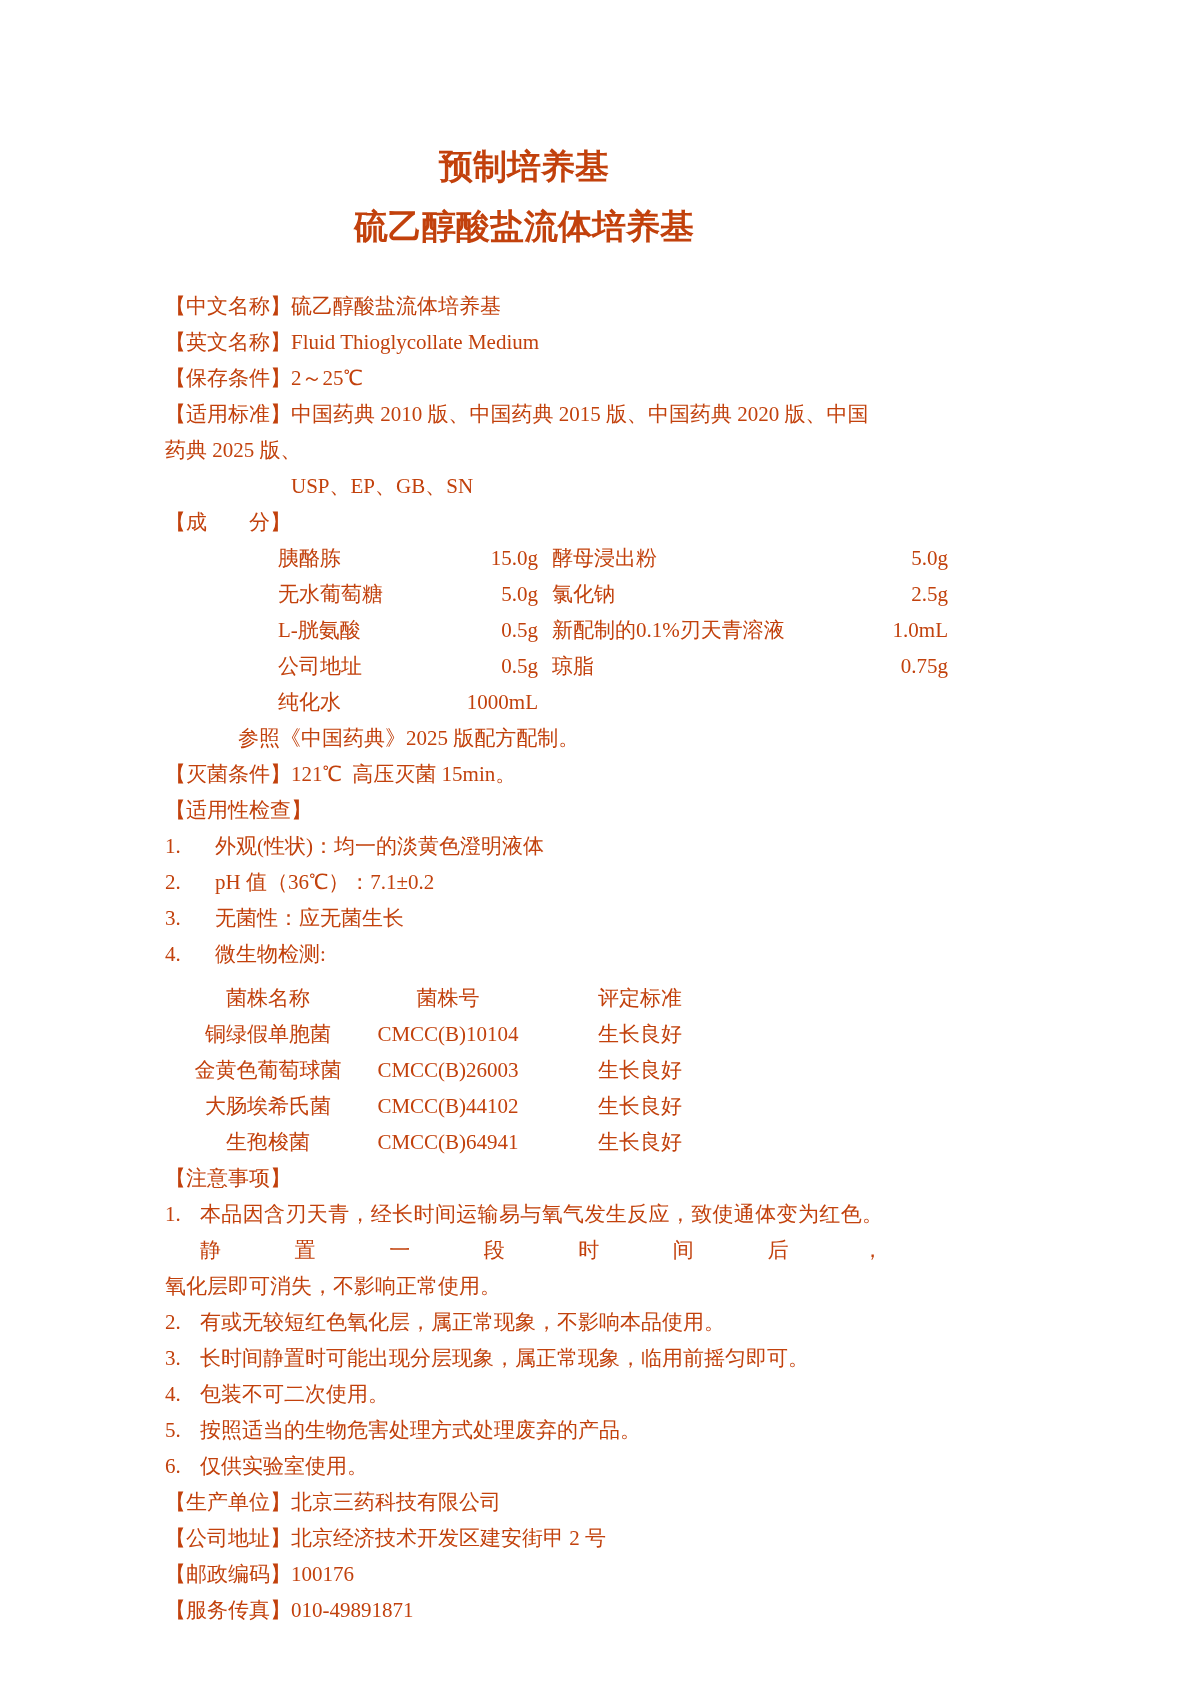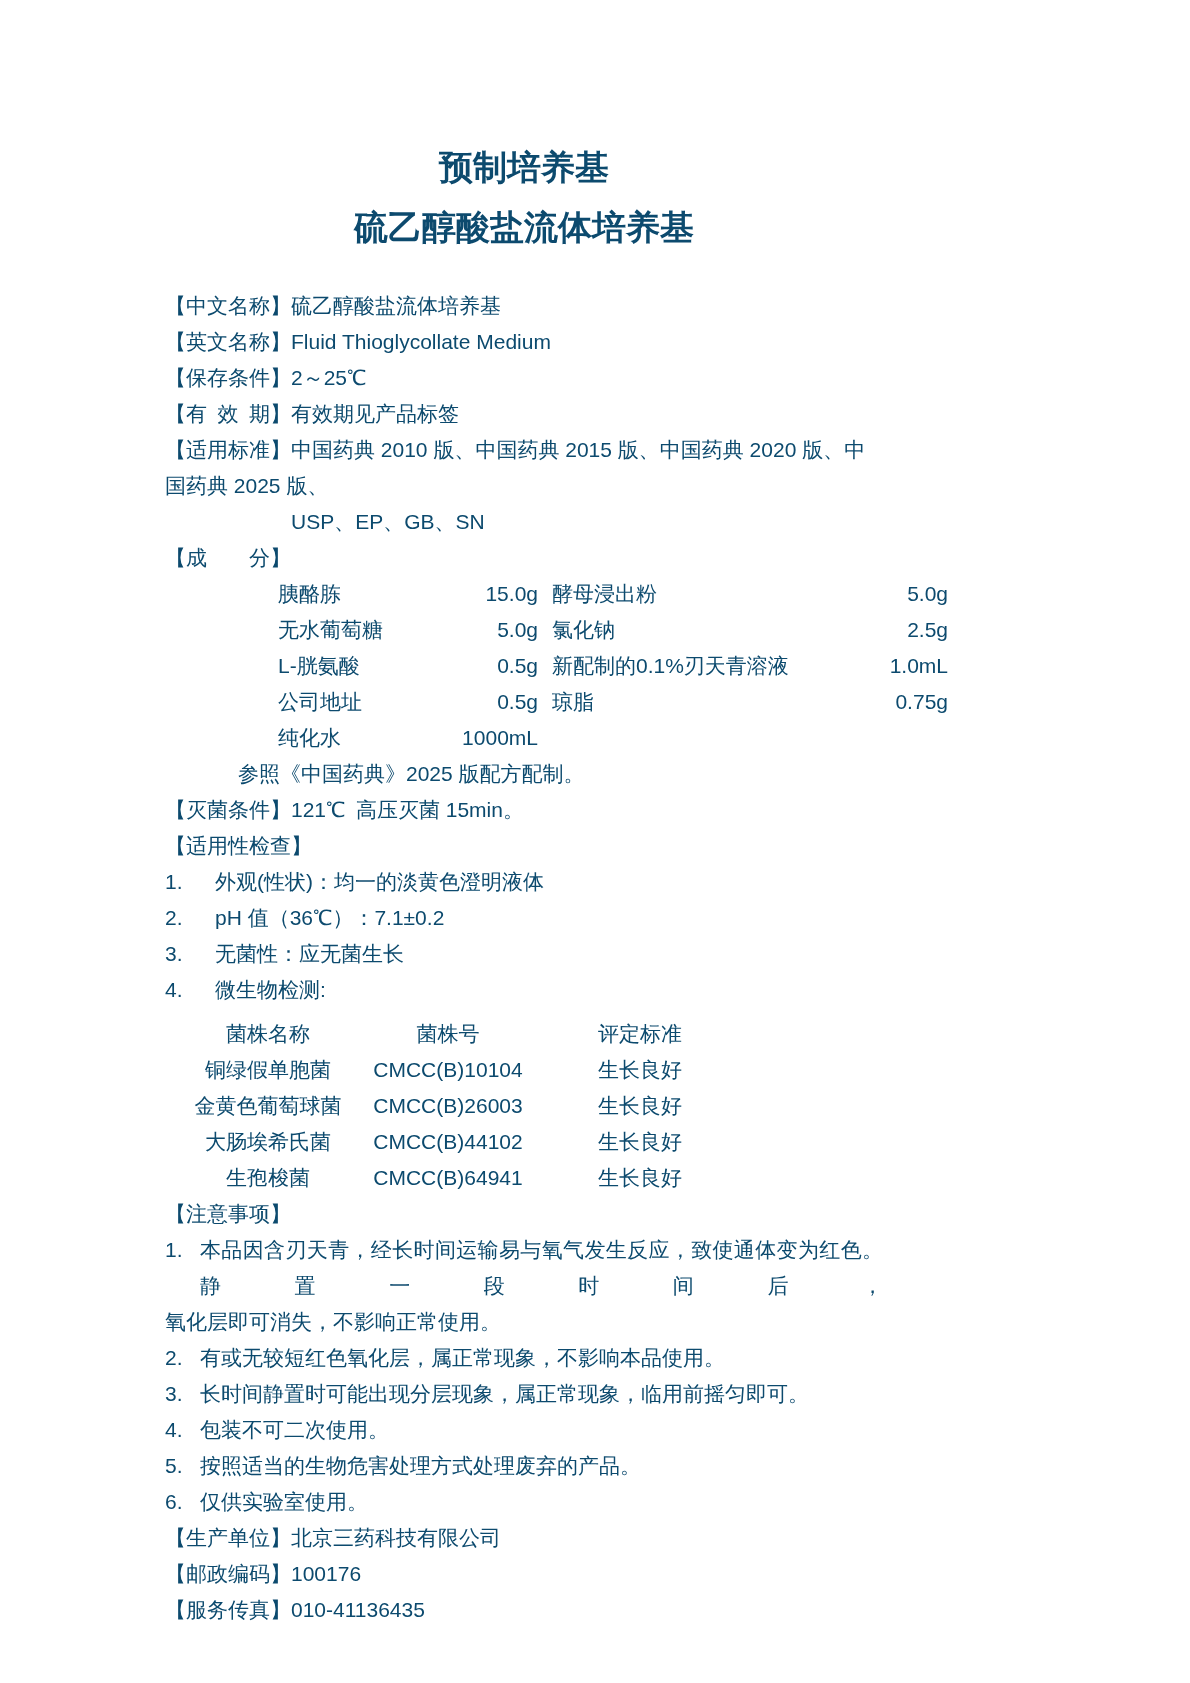--- a/index.html
+++ b/index.html
@@ -2,22 +2,22 @@
 <html><head>
 <meta charset="utf-8">
 <style>
   html, body { margin: 0; padding: 0; background: #ffffff; }
   .page {
     position: relative;
     width: 1028px;
     height: 1683px;
     box-sizing: border-box;
     background: #ffffff;
-    color: #0c4a6e;
-    font-family: Liberation Sans, sans-serif;
+    color: #c2410c;
+    font-family: Liberation Serif, serif;
     font-size: 21px;
     line-height: 36px;
     padding: 146px 145px 0 165px;
     overflow: hidden;
   }
   .doc-title {
     text-align: center;
     font-weight: bold;
     font-size: 34px;
     line-height: 42px;
@@ -63,21 +63,20 @@
 <body>
 
 <div class="page">
 
   <div class="doc-title main">预制培养基</div>
   <div class="doc-title sub">硫乙醇酸盐流体培养基</div>
 
   <div class="field"><span class="lab">【中文名称】</span><span>硫乙醇酸盐流体培养基</span></div>
   <div class="field"><span class="lab">【英文名称】</span><span>Fluid Thioglycollate Medium</span></div>
   <div class="field"><span class="lab">【保存条件】</span><span>2～25℃</span></div>
-  <div class="field"><span class="lab">【有 效 期】</span><span>有效期见产品标签</span></div>
   <div class="field"><span class="lab">【适用标准】</span><span>中国药典 2010 版、中国药典 2015 版、中国药典 2020 版、中国药典 2025 版、</span></div>
   <div class="cont-line">USP、EP、GB、SN</div>
   <div class="field"><span class="lab">【成  分】</span></div>
 
   <div class="comp-grid">
     <div>胰酪胨</div>
     <div class="amt">15.0g</div>
     <div class="n2">酵母浸出粉</div>
     <div class="amt">5.0g</div>
 
@@ -169,16 +168,17 @@
   <div class="note">
       <span class="num">5.</span>
       <span class="txt">按照适当的生物危害处理方式处理废弃的产品。</span>
     </div>
   <div class="note">
       <span class="num">6.</span>
       <span class="txt">仅供实验室使用。</span>
     </div>
 
   <div class="field"><span class="lab">【生产单位】</span><span>北京三药科技有限公司</span></div>
+  <div class="field"><span class="lab">【公司地址】</span><span>北京经济技术开发区建安街甲 2 号</span></div>
   <div class="field"><span class="lab">【邮政编码】</span><span>100176</span></div>
-  <div class="field"><span class="lab">【服务传真】</span><span>010-41136435</span></div>
+  <div class="field"><span class="lab">【服务传真】</span><span>010-49891871</span></div>
 
 </div>
 
 </body></html>

